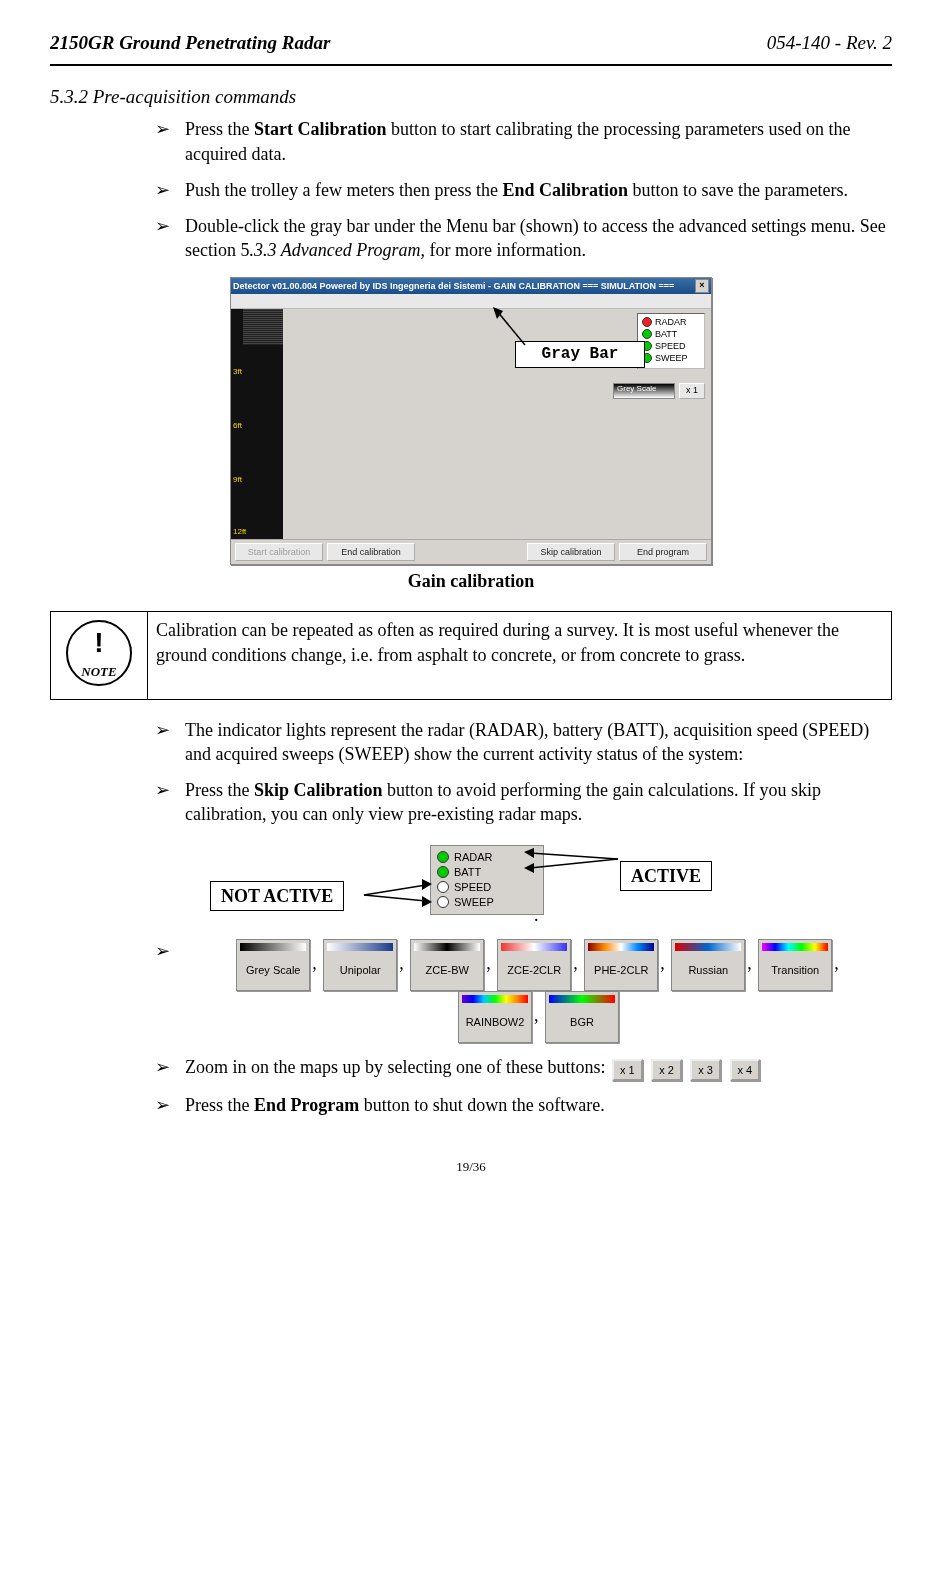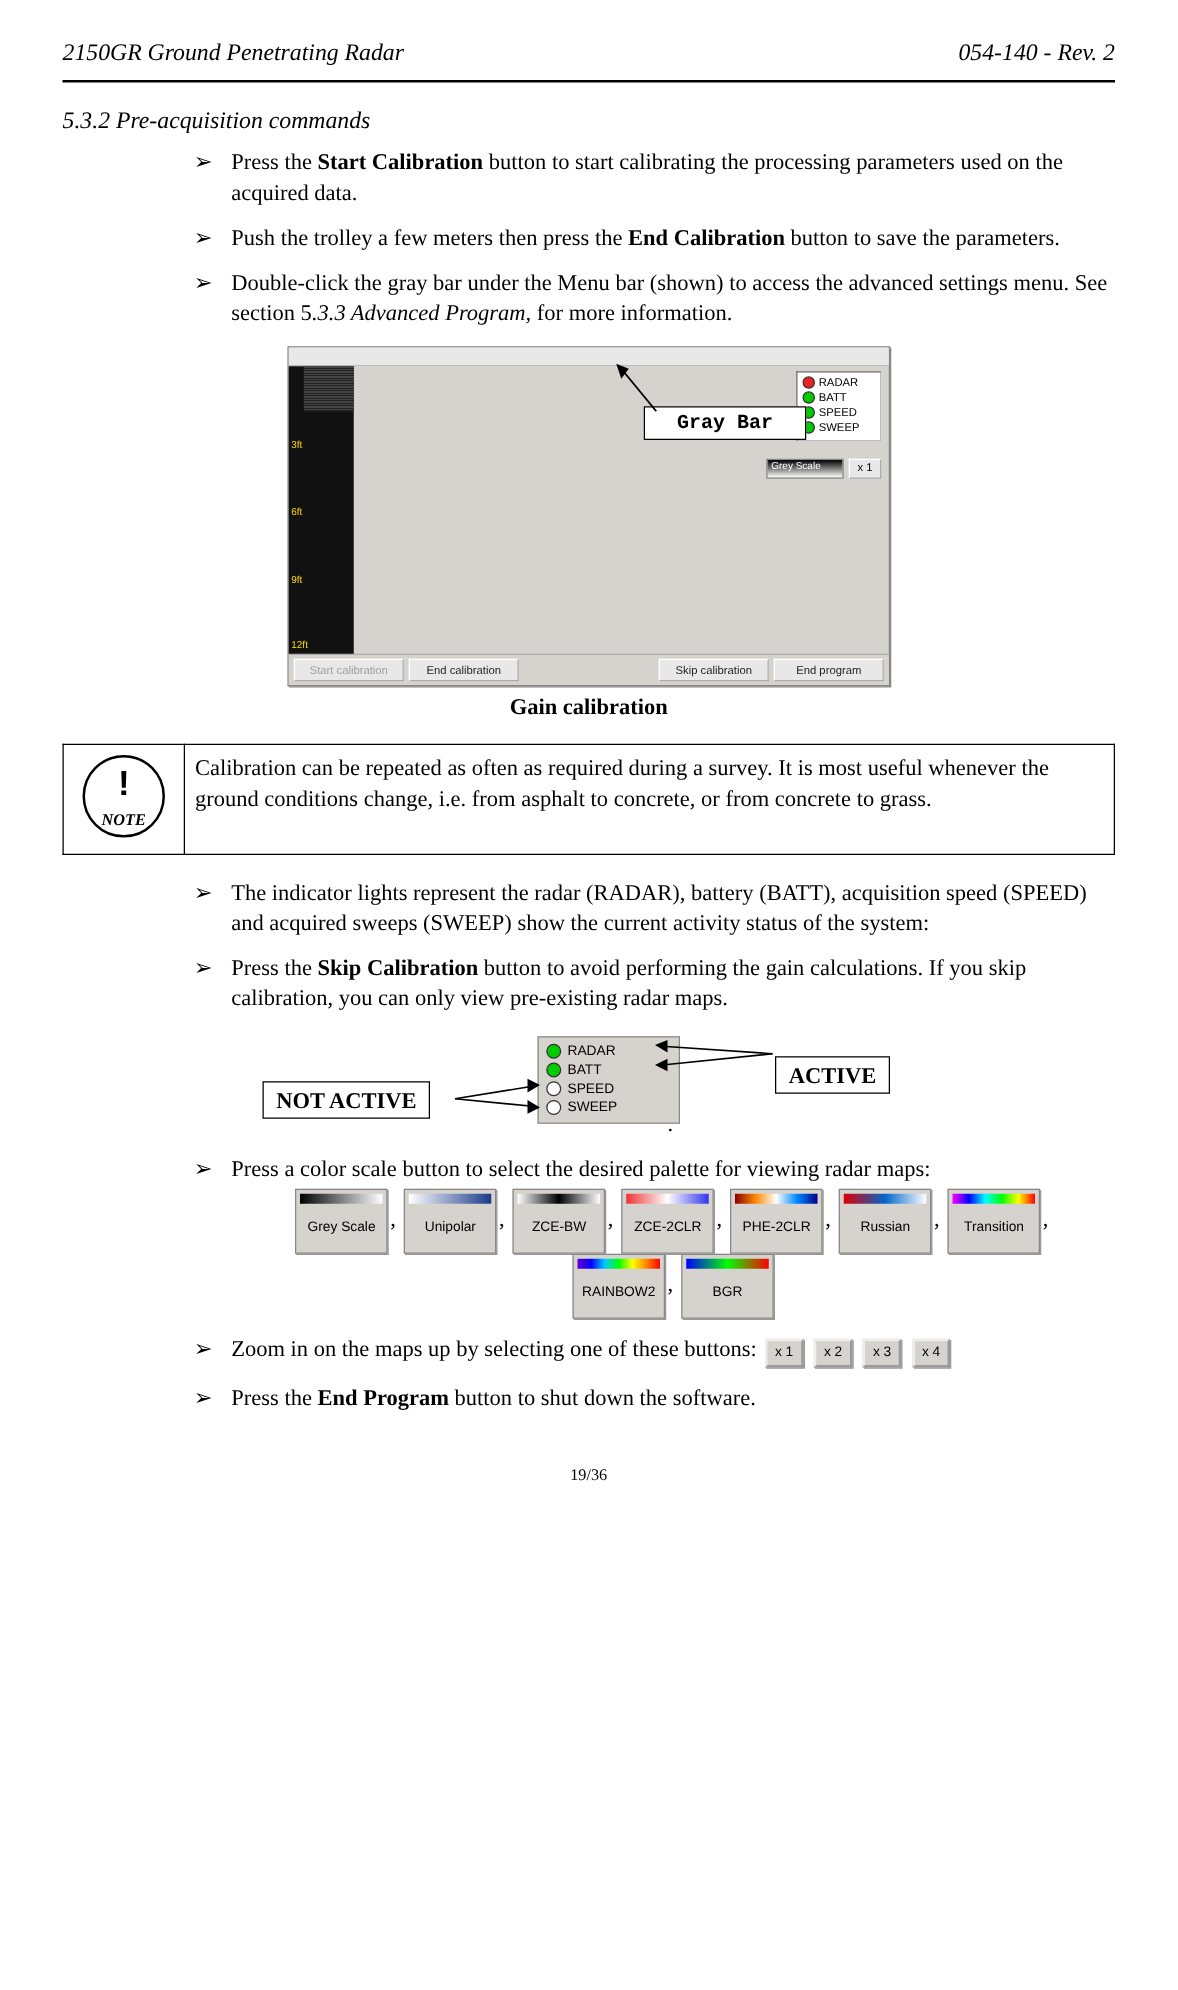--- a/index.html
+++ b/index.html
@@ -13,21 +13,21 @@
   }
   .header-row {
     display: flex;
     justify-content: space-between;
     font-style: italic;
     font-size: 19px;
     border-bottom: 2px solid #000;
     padding-bottom: 8px;
     margin-bottom: 18px;
   }
-  .header-row .left { font-weight: normal; }
+  .header-row .left { font-weight: bold; }
   h3.section {
     font-style: italic;
     font-weight: normal;
     font-size: 19px;
     margin: 10px 0 8px 0;
   }
   ul.chev {
     list-style: none;
     padding-left: 105px;
     margin: 0 0 14px 0;
@@ -284,20 +284,24 @@
   <li>
     <span>Push the trolley a few meters then press the </span><span class="b">End Calibration</span><span> button to save the parameters.</span>
   </li>
   <li>
     <span>Double-click the gray bar under the Menu bar (shown) to access the advanced settings menu. See section 5</span><span class="i">.3.3 Advanced Program,</span><span> for more information.</span>
   </li>
 </ul>
 
 <div class="fig-wrap">
   <div class="app-window" style="position:relative;">
+    <div class="titlebar">
+      <span>Detector v01.00.004 Powered by IDS Ingegneria dei Sistemi - GAIN CALIBRATION  === SIMULATION ===</span>
+      <span class="x">×</span>
+    </div>
     <div class="gray-bar"></div>
     <div class="app-body">
       <div class="radar-strip">
         <div class="noise"></div>
         <span class="tick" style="top:58px">3ft</span>
         <span class="tick" style="top:112px">6ft</span>
         <span class="tick" style="top:166px">9ft</span>
         <span class="tick" style="top:218px">12ft</span>
       </div>
       <div style="flex:1;position:relative;">
@@ -396,21 +400,20 @@
 
     <line x1="4" y1="54" x2="66" y2="44" stroke="#000" stroke-width="1.3"></line>
     <polygon points="72,43 62,38 62,49" fill="#000"></polygon>
     <line x1="4" y1="54" x2="66" y2="60" stroke="#000" stroke-width="1.3"></line>
     <polygon points="72,61 62,55 62,66" fill="#000"></polygon>
   </svg>
 </div>
 
 <ul class="chev">
   <li>
-    <span>Press a color scale button to select the desired palette for viewing radar maps:</span>
     <div class="pal-row">
       <span class="pal-btn"><span class="sw sw-grey"></span><span>Grey Scale</span></span><span class="sep">,</span>
       <span class="pal-btn"><span class="sw sw-uni"></span><span>Unipolar</span></span><span class="sep">,</span>
       <span class="pal-btn"><span class="sw sw-zbw"></span><span>ZCE-BW</span></span><span class="sep">,</span>
       <span class="pal-btn"><span class="sw sw-z2"></span><span>ZCE-2CLR</span></span><span class="sep">,</span>
       <span class="pal-btn"><span class="sw sw-phe"></span><span>PHE-2CLR</span></span><span class="sep">,</span>
       <span class="pal-btn"><span class="sw sw-rus"></span><span>Russian</span></span><span class="sep">,</span>
       <span class="pal-btn"><span class="sw sw-tra"></span><span>Transition</span></span><span class="sep">,</span>
       <br>
       <span class="pal-btn"><span class="sw sw-rb2"></span><span>RAINBOW2</span></span><span class="sep">,</span>

